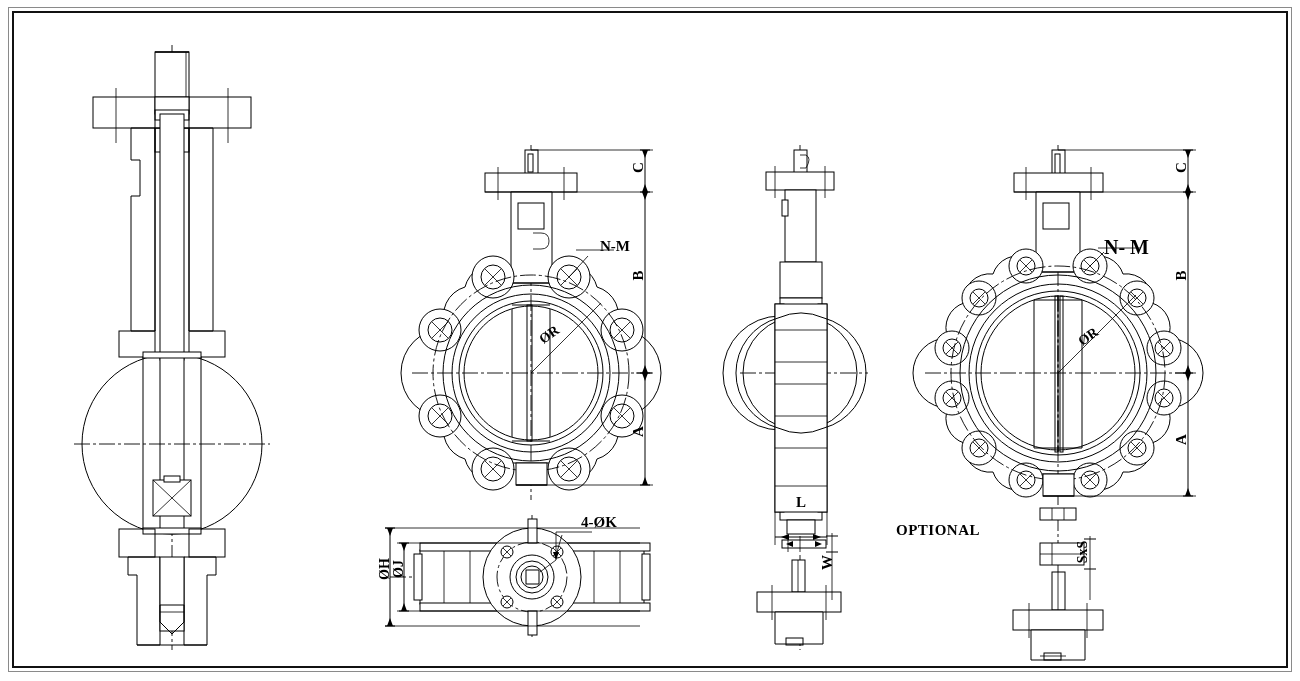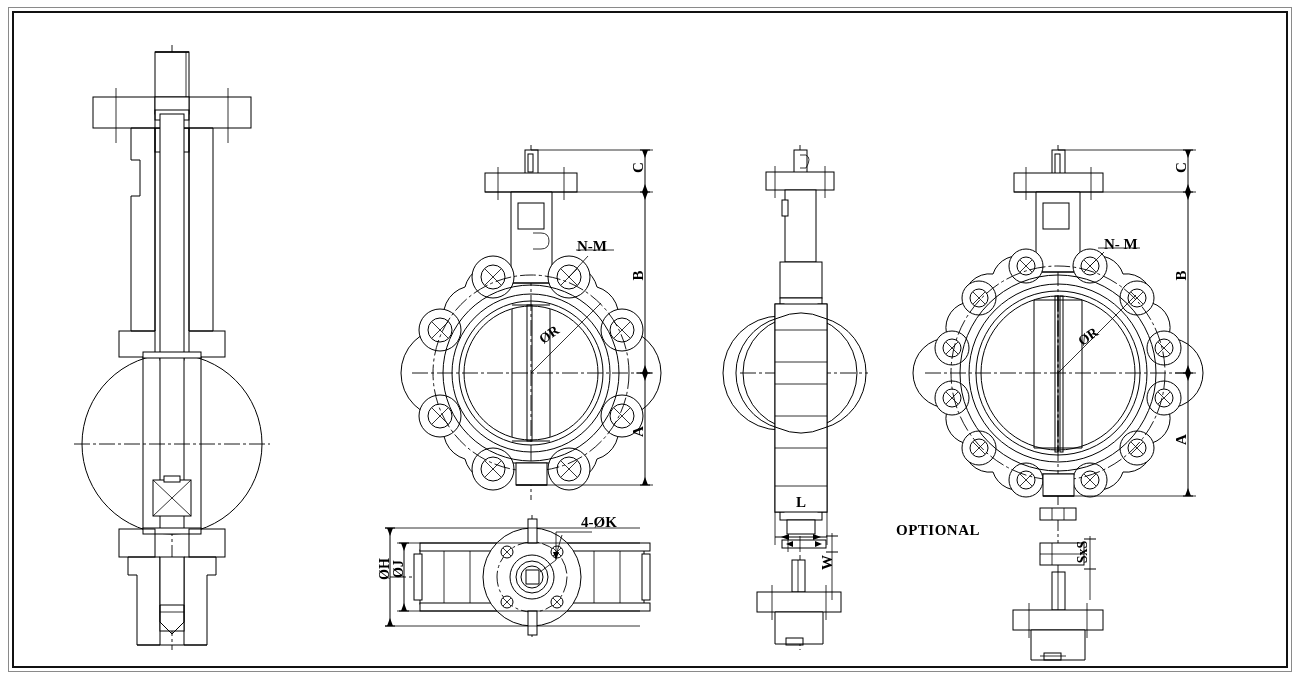--- a/index.html
+++ b/index.html
@@ -562,34 +562,34 @@
       <rect class="ln" x="1044" y="653" width="17" height="7" fill="url(#hdot)"></rect>
       <path class="ln-thin" d="M1040,656 L1066,656"></path>
     </g>
 
   </svg>
 
   <div class="dim-label rot90" style="left:633px; top:160px; font-size:15px;">C</div>
   <div class="dim-label rot90" style="left:633px; top:268px; font-size:15px;">B</div>
   <div class="dim-label rot90" style="left:633px; top:424px; font-size:15px;">A</div>
 
-  <div class="dim-label" style="left:577px; top:239px; font-size:15px; letter-spacing:0px;">N-M</div>
+  <div class="dim-label" style="left:600px; top:239px; font-size:15px; letter-spacing:0px;">N-M</div>
 
   <div class="dim-label rot-diag" style="left:539px; top:328px; font-size:14px;">ØR</div>
 
   <div class="dim-label" style="left:796px; top:495px; font-size:15px;">L</div>
   <div class="dim-label rot90" style="left:820px; top:555px; font-size:15px;">W</div>
 
   <div class="dim-label" style="left:896px; top:523px; font-size:15px; letter-spacing:0.5px;">OPTIONAL</div>
 
   <div class="dim-label rot90" style="left:1176px; top:160px; font-size:15px;">C</div>
   <div class="dim-label rot90" style="left:1176px; top:268px; font-size:15px;">B</div>
   <div class="dim-label rot90" style="left:1176px; top:432px; font-size:15px;">A</div>
 
-  <div class="dim-label" style="left:1104px; top:237px; font-size:15px;">N- M</div>
+  <div class="dim-label" style="left:1104px; top:237px; font-size:20px;">N- M</div>
 
   <div class="dim-label rot-diag" style="left:1078px; top:330px; font-size:14px;">ØR</div>
 
   <div class="dim-label rot90" style="left:374px; top:562px; font-size:14px;">ØH</div>
   <div class="dim-label rot90" style="left:390px; top:562px; font-size:14px;">ØJ</div>
   <div class="dim-label" style="left:581px; top:515px; font-size:15px;">4-ØK</div>
 
   <div class="dim-label rot90" style="left:1072px; top:545px; font-size:14px;">SxS</div>
 
 </div>

